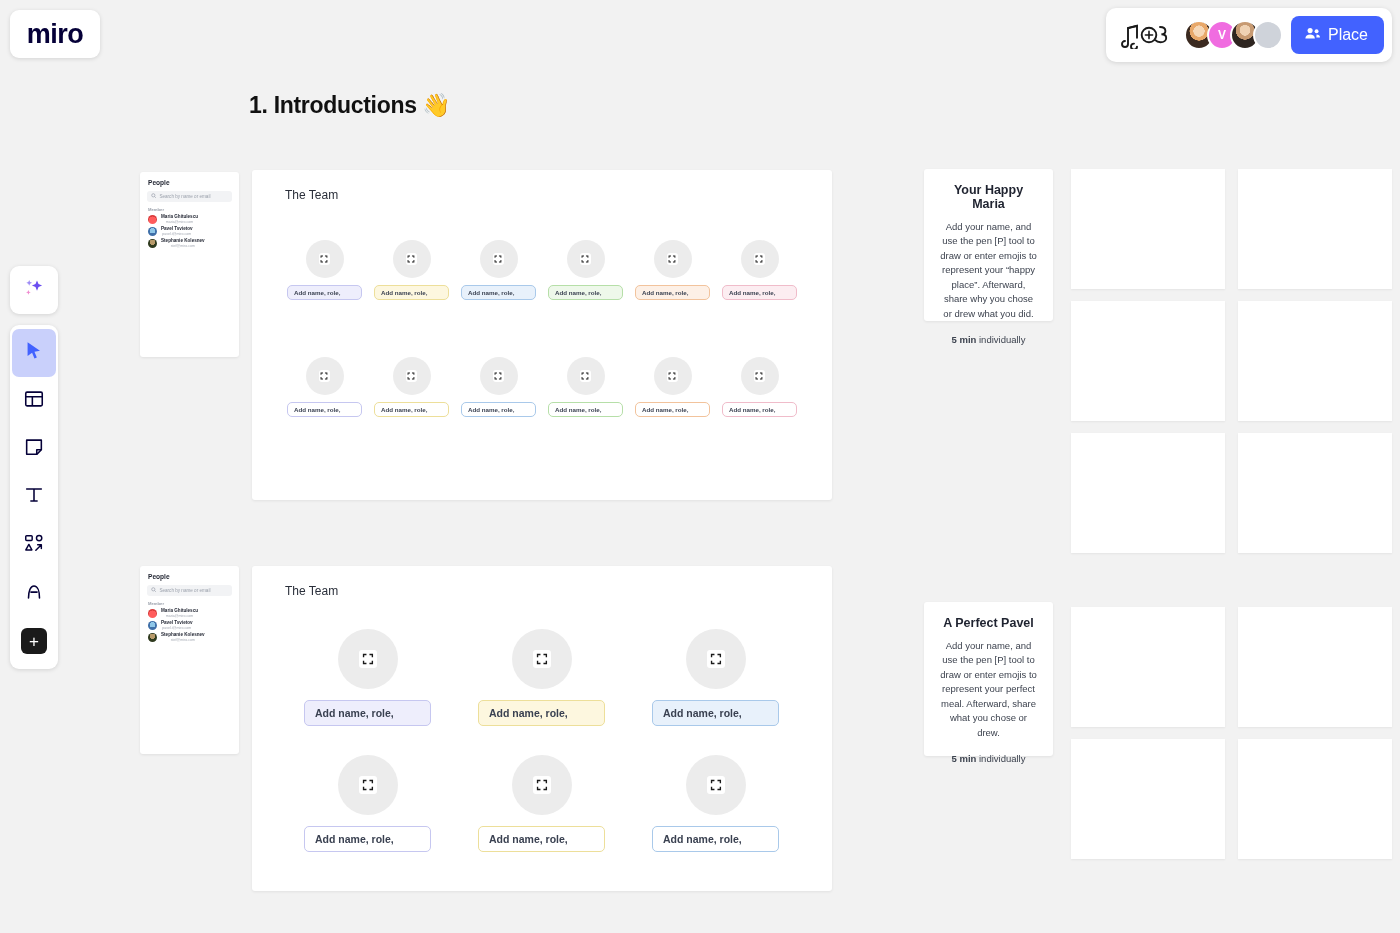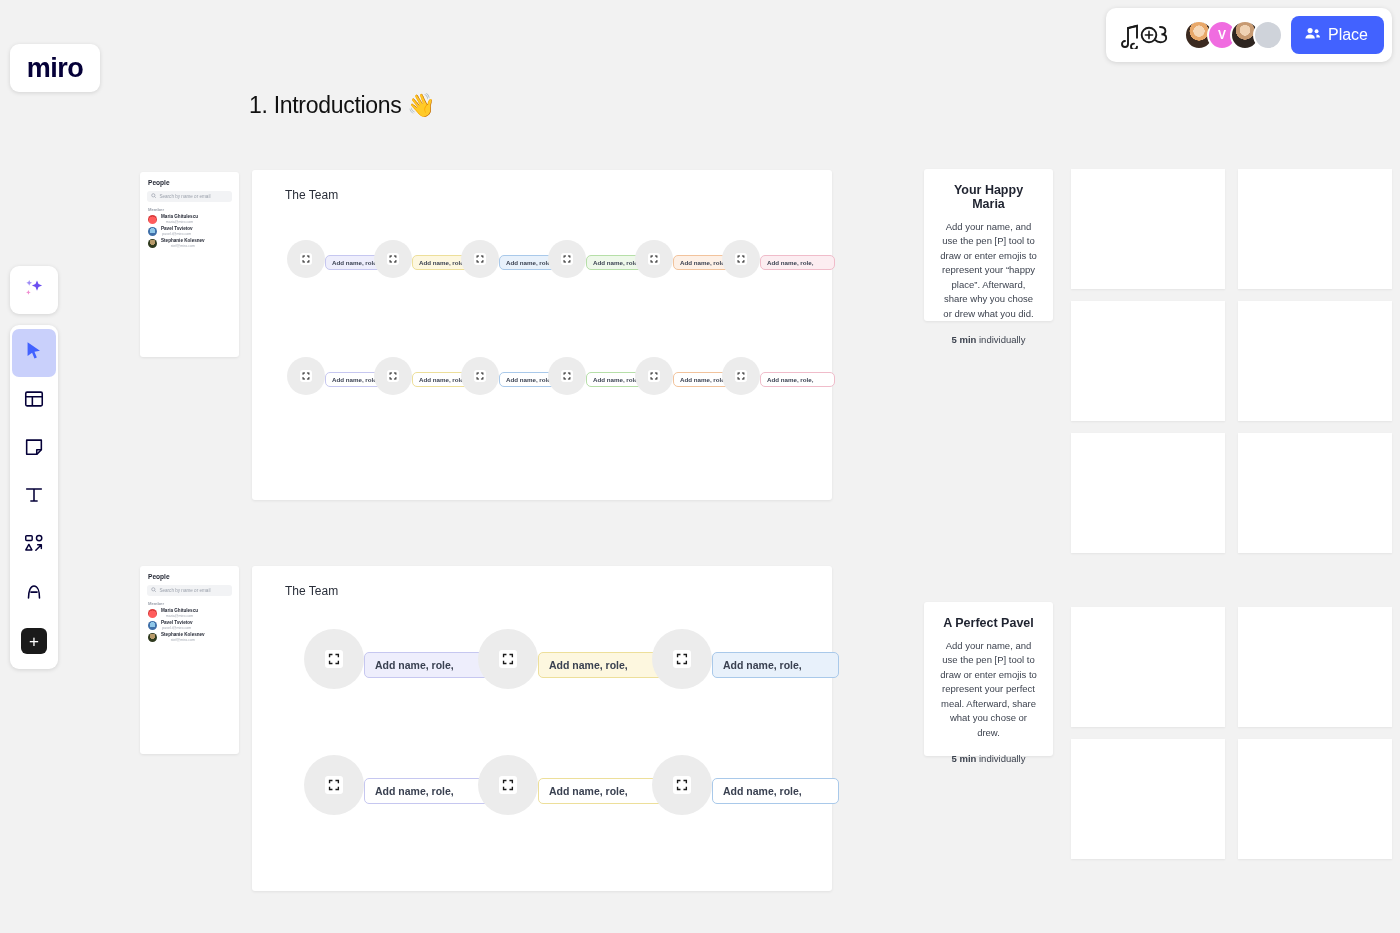--- a/index.html
+++ b/index.html
@@ -10,21 +10,21 @@
     overflow: hidden;
   }
   #board { position: relative; width: 1400px; height: 933px; }
 
   
   .logo-chip {
     position: absolute; left: 10px; top: 10px;
     width: 90px; height: 48px;
     background: #fff; border-radius: 9px;
     box-shadow: 0 1px 4px rgba(0,0,0,.13);
-    display: flex; align-items: center; justify-content: center; margin-top: 34px;
+    display: flex; align-items: center; justify-content: center;
   }
   .logo-text {
     font-size: 27px; font-weight: 700; letter-spacing: -.5px;
     color: #050038;
   }
 
   
   .topbar {
     position: absolute; right: 8px; top: 8px;
     height: 54px; background: #fff; border-radius: 10px;
@@ -77,21 +77,21 @@
   .tool.active { background: #c9d0fb; }
   .tool.active svg { fill: #4262ff; stroke: none; }
   .tool-plus-box {
     width: 26px; height: 26px; background: #1a1a1a;
     border-radius: 6px; display:flex; align-items:center;
     justify-content:center; color:#fff; font-size: 17px; line-height: 1;
   }
 
   
   .heading {
-    position: absolute; font-weight: 400; color: #111;
+    position: absolute; font-weight: 700; color: #111;
     letter-spacing: -.3px;
   }
   #h-intro { left: 249px; top: 92px; font-size: 23px; }
   #h-ice   { left: 1070px; top: 96px; font-size: 23px; width: 210px; line-height: 1.22; }
 
   
   .card { position: absolute; background: #fff; border-radius: 3px; text-align: center; }
 
   
   .people { box-shadow: 0 1px 3px rgba(0,0,0,.08); }
@@ -106,21 +106,21 @@
   .pav { border-radius: 50%; flex: none; }
   .pav-a { background: radial-gradient(circle at 50% 60%, #ff5c5c 0 55%, #d93b3b 56% 100%); }
   .pav-b { background: radial-gradient(circle at 50% 40%, #8fc7e8 0 40%, #3f6fa8 41% 100%); }
   .pav-c { background: radial-gradient(circle at 50% 35%, #b89a6a 0 35%, #2f3a1e 36% 100%); }
   .pname { font-weight: 700; color: #1f2330; }
   .pmail { color: #a4a9b3; }
 
   
   .team { box-shadow: 0 1px 3px rgba(0,0,0,.07); }
   .team-title { position: absolute; color: #2a2f3a; }
-  .member { position: absolute; display: flex; flex-direction: row; align-items: center; }
+  .member { position: absolute; display: flex; flex-direction: column; align-items: center; }
   .mcircle {
     border-radius: 50%; background: #ececec;
     display: flex; align-items: center; justify-content: center;
   }
   .mbadge {
     background: #fff; border-radius: 3px;
     display:flex; align-items:center; justify-content:center;
   }
   .mlabel {
     border-radius: 5px; border: 1px solid;

